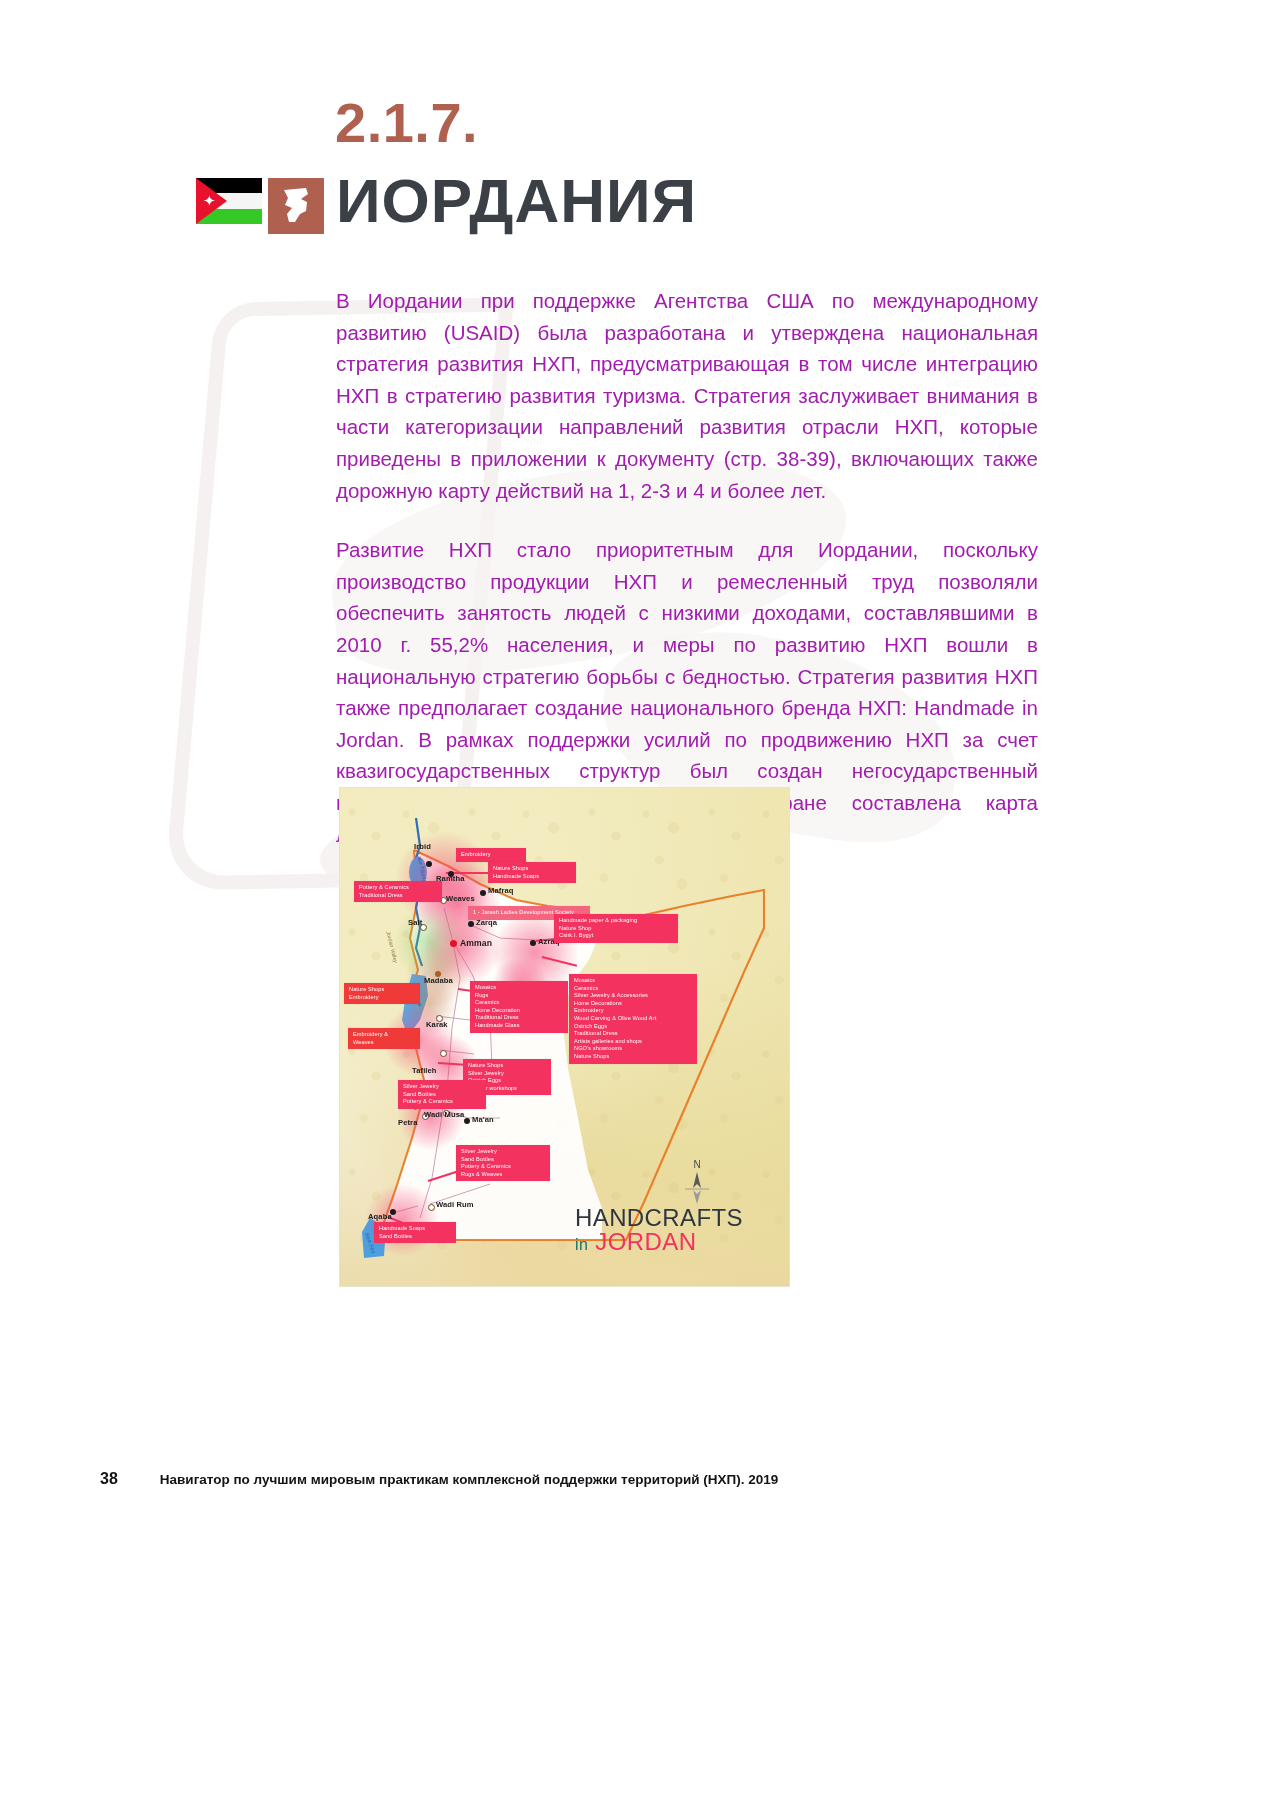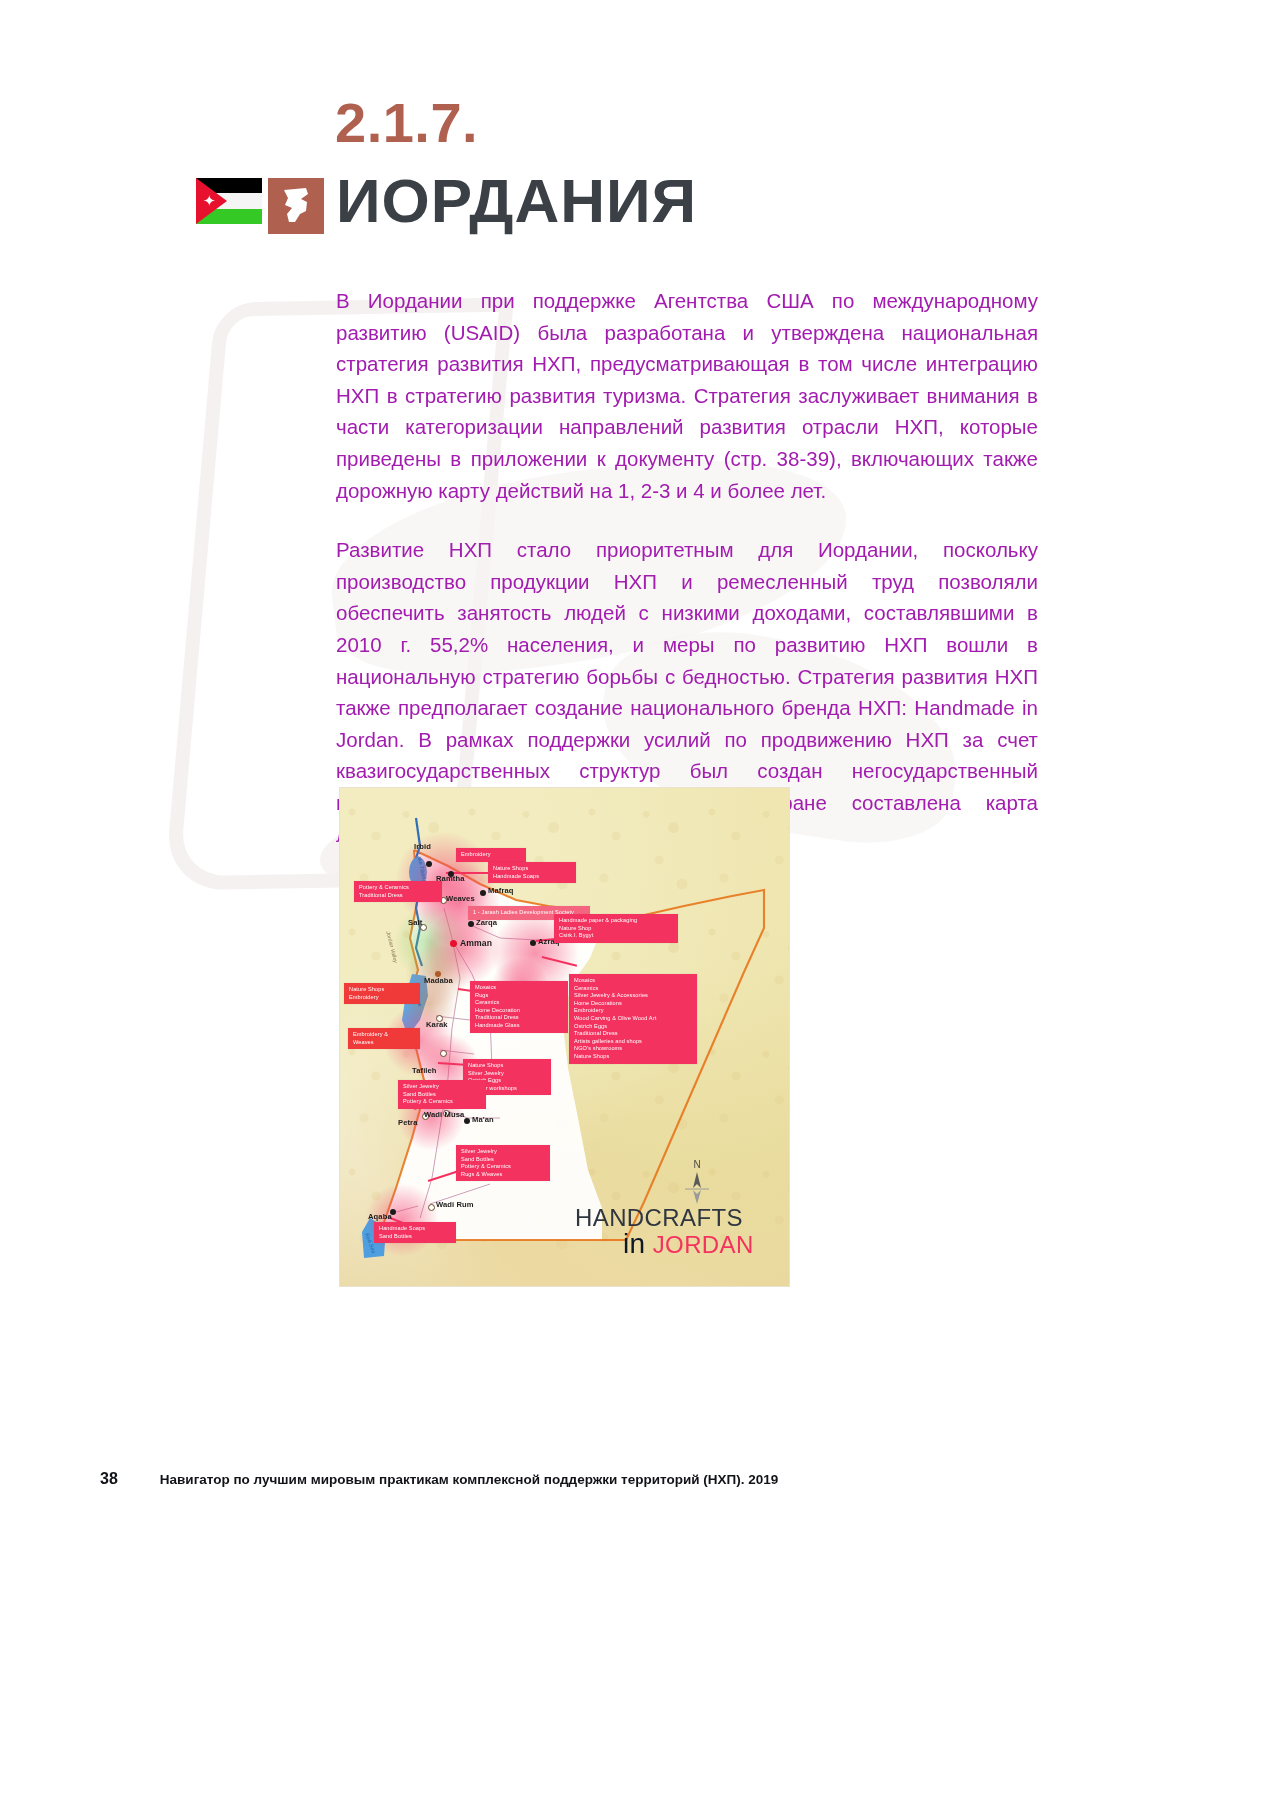--- a/index.html
+++ b/index.html
@@ -160,21 +160,21 @@
   .valleytag{
     position:absolute;font-size:5.4px;color:#8a7a55;font-style:italic;
     white-space:nowrap;
   }
 
   .maptitle{
     position:absolute;left:235px;top:418px;
     font-size:24px;font-weight:normal;color:#2f3640;letter-spacing:.4px;
     line-height:1;
   }
-  .maptitle .in{color:#0f172a;font-size:28px;margin-left:48px;}
+  .maptitle .in{color:#0f766e;font-size:16px;}
   .maptitle .jordan{color:#f4325f;}
   .compass{
     position:absolute;left:340px;top:370px;width:34px;height:48px;color:#4a4a4a;
   }
 
   
   .footer{
     position:absolute;left:100px;top:1470px;width:1070px;
     display:flex;align-items:baseline;gap:42px;
   }

